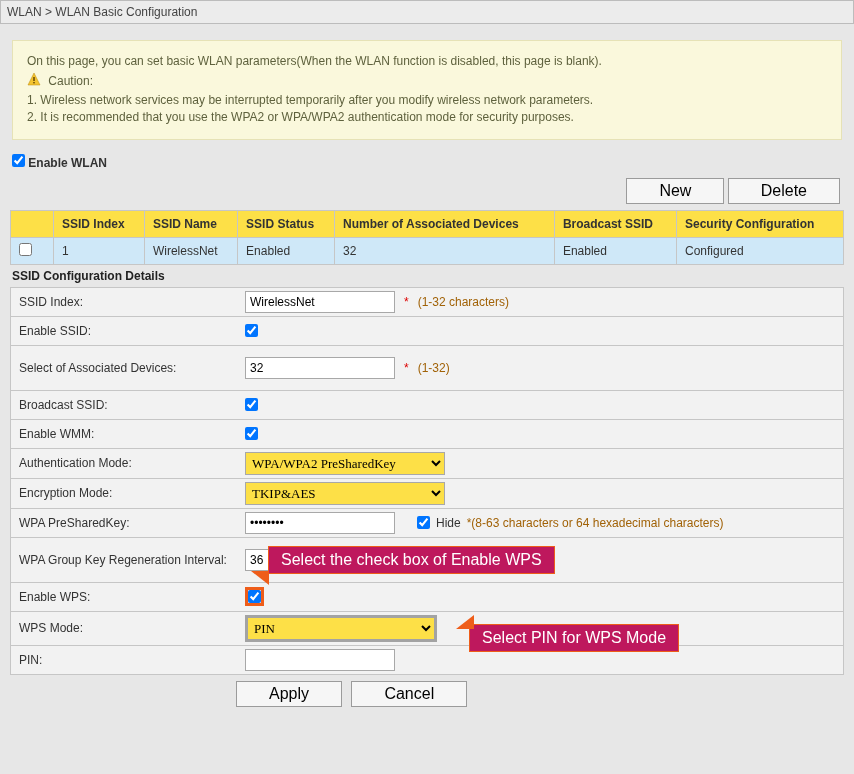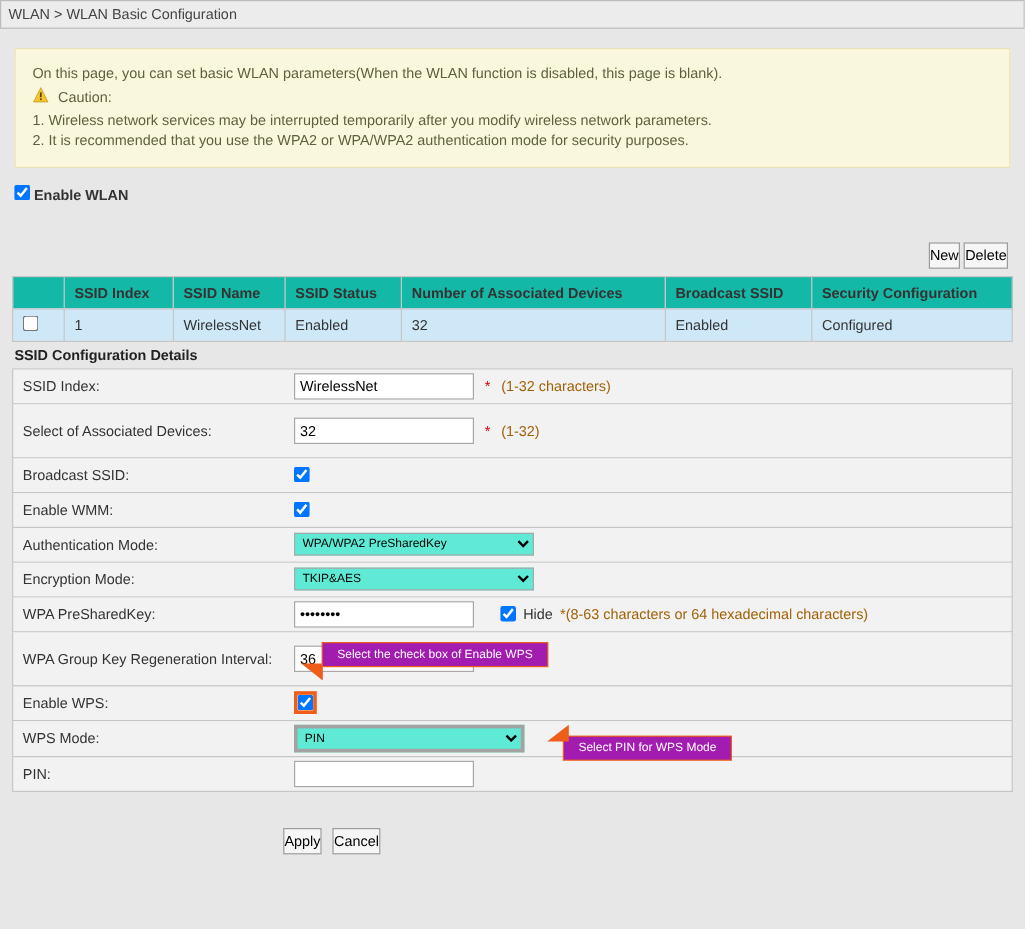--- a/index.html
+++ b/index.html
@@ -4,38 +4,38 @@
 <style>
   html,body{margin:0;padding:0;font-family:Arial,Helvetica,sans-serif;font-size:12px;color:#333;background:#e7e7e7;}
   .page{width:854px;background:#e7e7e7;}
   .breadcrumb{padding:4px 6px;border:1px solid #bcbcbc;background:#ececec;color:#444;}
   .notice{margin:16px 12px 8px 12px;padding:12px 14px;background:#faf8dc;border:1px solid #e6e2b6;color:#5e613d;line-height:1.45;}
   .notice .caution-line{margin-top:2px;}
   .warn-icon{display:inline-block;vertical-align:middle;margin-right:4px;}
   .enable-row{padding:6px 12px 4px 12px;}
   .enable-row label{font-weight:bold;color:#333;}
   .btn-row{text-align:right;padding:4px 14px 6px 0;}
-  button.btn{background:#f6f6f6;border:1px solid #9b9b9b;padding:3px 0;font-family:inherit;font-size:12px;cursor:pointer;margin-top:24px;}
+  button.btn{background:#f6f6f6;border:1px solid #9b9b9b;padding:3px 32px;font-family:inherit;font-size:16px;cursor:pointer;}
   .ssid-table{width:calc(100% - 20px);margin:0 10px;border-collapse:collapse;}
-  .ssid-table th{background:#14b8a6;border:1px solid #c6c6c6;padding:6px 8px;text-align:left;font-weight:bold;color:#333;}
+  .ssid-table th{background:#fde047;border:1px solid #c6c6c6;padding:6px 8px;text-align:left;font-weight:bold;color:#333;}
   .ssid-table td{border:1px solid #c6c6c6;padding:5px 8px;}
   .ssid-table tr.sel td{background:#cfe8f8;}
   .section-title{font-weight:bold;padding:4px 12px 4px 12px;color:#222;}
   .form-area{margin:0 10px;border-top:1px solid #c6c6c6;}
   .form-row{display:flex;align-items:center;border:1px solid #c6c6c6;border-top:none;min-height:28px;background:#f2f2f2;}
   .form-label{width:210px;padding:4px 8px;color:#333;}
   .form-field{flex:1;padding:3px 8px;display:flex;align-items:center;gap:6px;}
   .form-label.tall{line-height:1.5;}
   input[type=text],input[type=password]{border:1px solid #a8a8a8;padding:3px 4px;font-family:inherit;font-size:12px;width:140px;}
   .hint{color:#a16207;}
   .req{color:#d00;margin:0 3px;}
-  select{border:1px solid #a8a8a8;padding:2px 2px;font-family:Liberation Sans, sans-serif;font-size:10px;background:#5eead4;}
+  select{border:1px solid #a8a8a8;padding:2px 2px;font-family:Liberation Serif, serif;font-size:13px;background:#fde047;}
   .sel-wide{width:200px;}
   .sel-wps{width:192px;border:3px solid #a3a3a3;}
-  .callout{position:absolute;background:#a21caf;color:#fff;font-size:10px;padding:4px 12px;white-space:nowrap;box-shadow:0 0 0 1px #ee5d1a;}
+  .callout{position:absolute;background:#be185d;color:#fff;font-size:16px;padding:4px 12px;white-space:nowrap;box-shadow:0 0 0 1px #ee5d1a;}
   .callout .tail{position:absolute;left:-18px;bottom:-12px;width:0;height:0;border-left:18px solid transparent;border-right:0 solid transparent;border-top:14px solid #ee5d1a;}
   .callout.r .tail{left:-14px;top:-10px;bottom:auto;border-top:none;border-bottom:14px solid #ee5d1a;}
   .pos-rel{position:relative;}
   .wps-check-wrap{display:inline-block;border:3px solid #ee5d1a;padding:0;line-height:0;}
   .btn-bar{padding:6px 0 10px 236px;}
   .btn-bar button{margin-right:6px;}
   input[type=checkbox]{margin:0;}
 </style>
 </head>
 <body>
@@ -100,20 +100,26 @@
 
   <div class="form-row">
     <div class="form-label">SSID Index:</div>
     <div class="form-field">
       <input type="text" value="WirelessNet" style="">
       <span class="req">*</span>
       <span class="hint">(1-32 characters)</span>
     </div>
   </div>
 
+  <div class="form-row">
+    <div class="form-label">Enable SSID:</div>
+    <div class="form-field">
+          <input type="checkbox" checked="" style="">
+        </div>
+  </div>
 
   <div class="form-row" style="min-height:44px;">
     <div class="form-label tall">Select of Associated Devices:</div>
     <div class="form-field">
       <input type="text" value="32" style="">
       <span class="req">*</span>
       <span class="hint">(1-32)</span>
     </div>
   </div>
 

